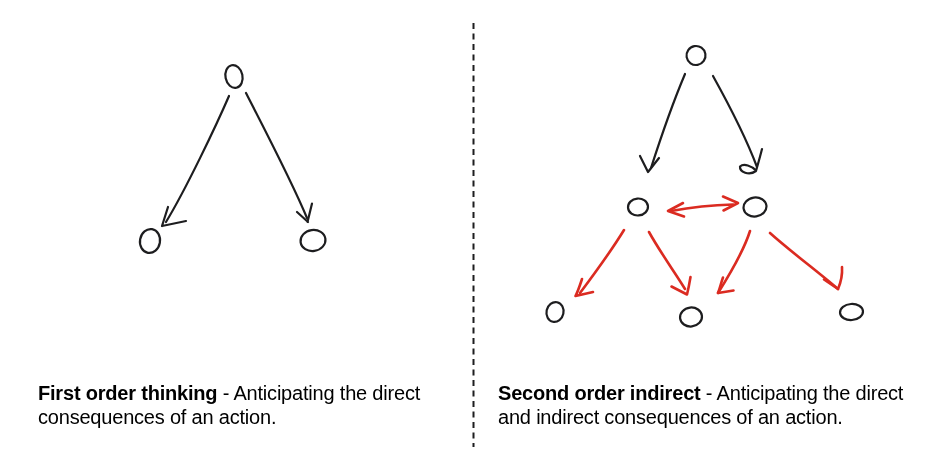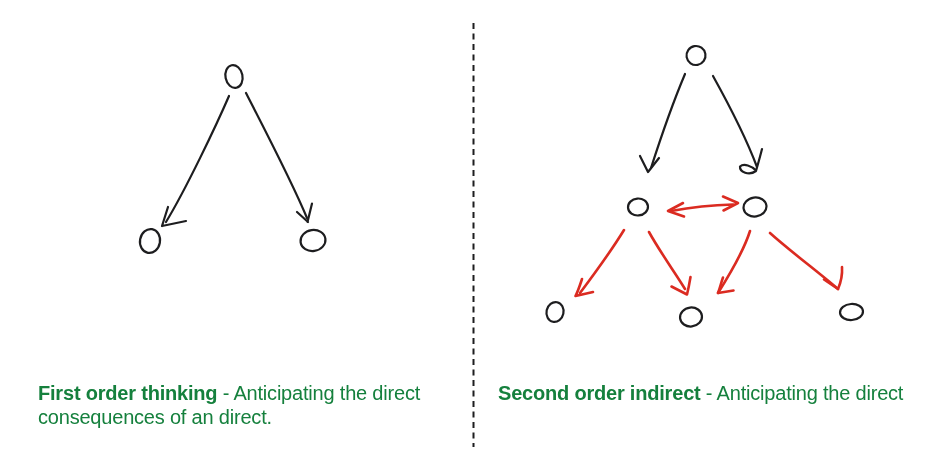--- a/index.html
+++ b/index.html
@@ -18,21 +18,21 @@
   .sketch-svg {
     position: absolute;
     inset: 0;
   }
   .caption {
     position: absolute;
     top: 381px;
     width: 430px;
     font-size: 20px;
     line-height: 24px;
-    color: #15803d;
+    color: #000000;
     letter-spacing: -0.2px;
   }
   .caption-left  { left: 38px;  }
   .caption-right { left: 498px; }
   .caption .bold { font-weight: 700; }
 </style>
 </head>
 <body>
 
 <div class="canvas">
@@ -88,20 +88,21 @@
       <path d="M 750 231 C 744 250, 730 274, 718 293"></path>
       <path d="M 723 277.5 C 721 283, 720 288, 718 293 M 718 293 L 733.5 290.5"></path>
 
       <path d="M 770 233 C 790 251, 817 271, 838 289"></path>
       <path d="M 842 267 C 842.5 274.5, 841 282, 838 289 M 824 279.5 L 838 289"></path>
     </g>
   </svg>
 
   <div class="caption caption-left">
     <span class="bold">First order thinking</span><span> - Anticipating the direct</span><br>
-    <span>consequences of an direct.</span>
+    <span>consequences of an action.</span>
   </div>
 
   <div class="caption caption-right">
     <span class="bold">Second order indirect</span><span> - Anticipating the direct</span><br>
+    <span>and indirect consequences of an action.</span>
   </div>
 
 </div>
 
 </body></html>

